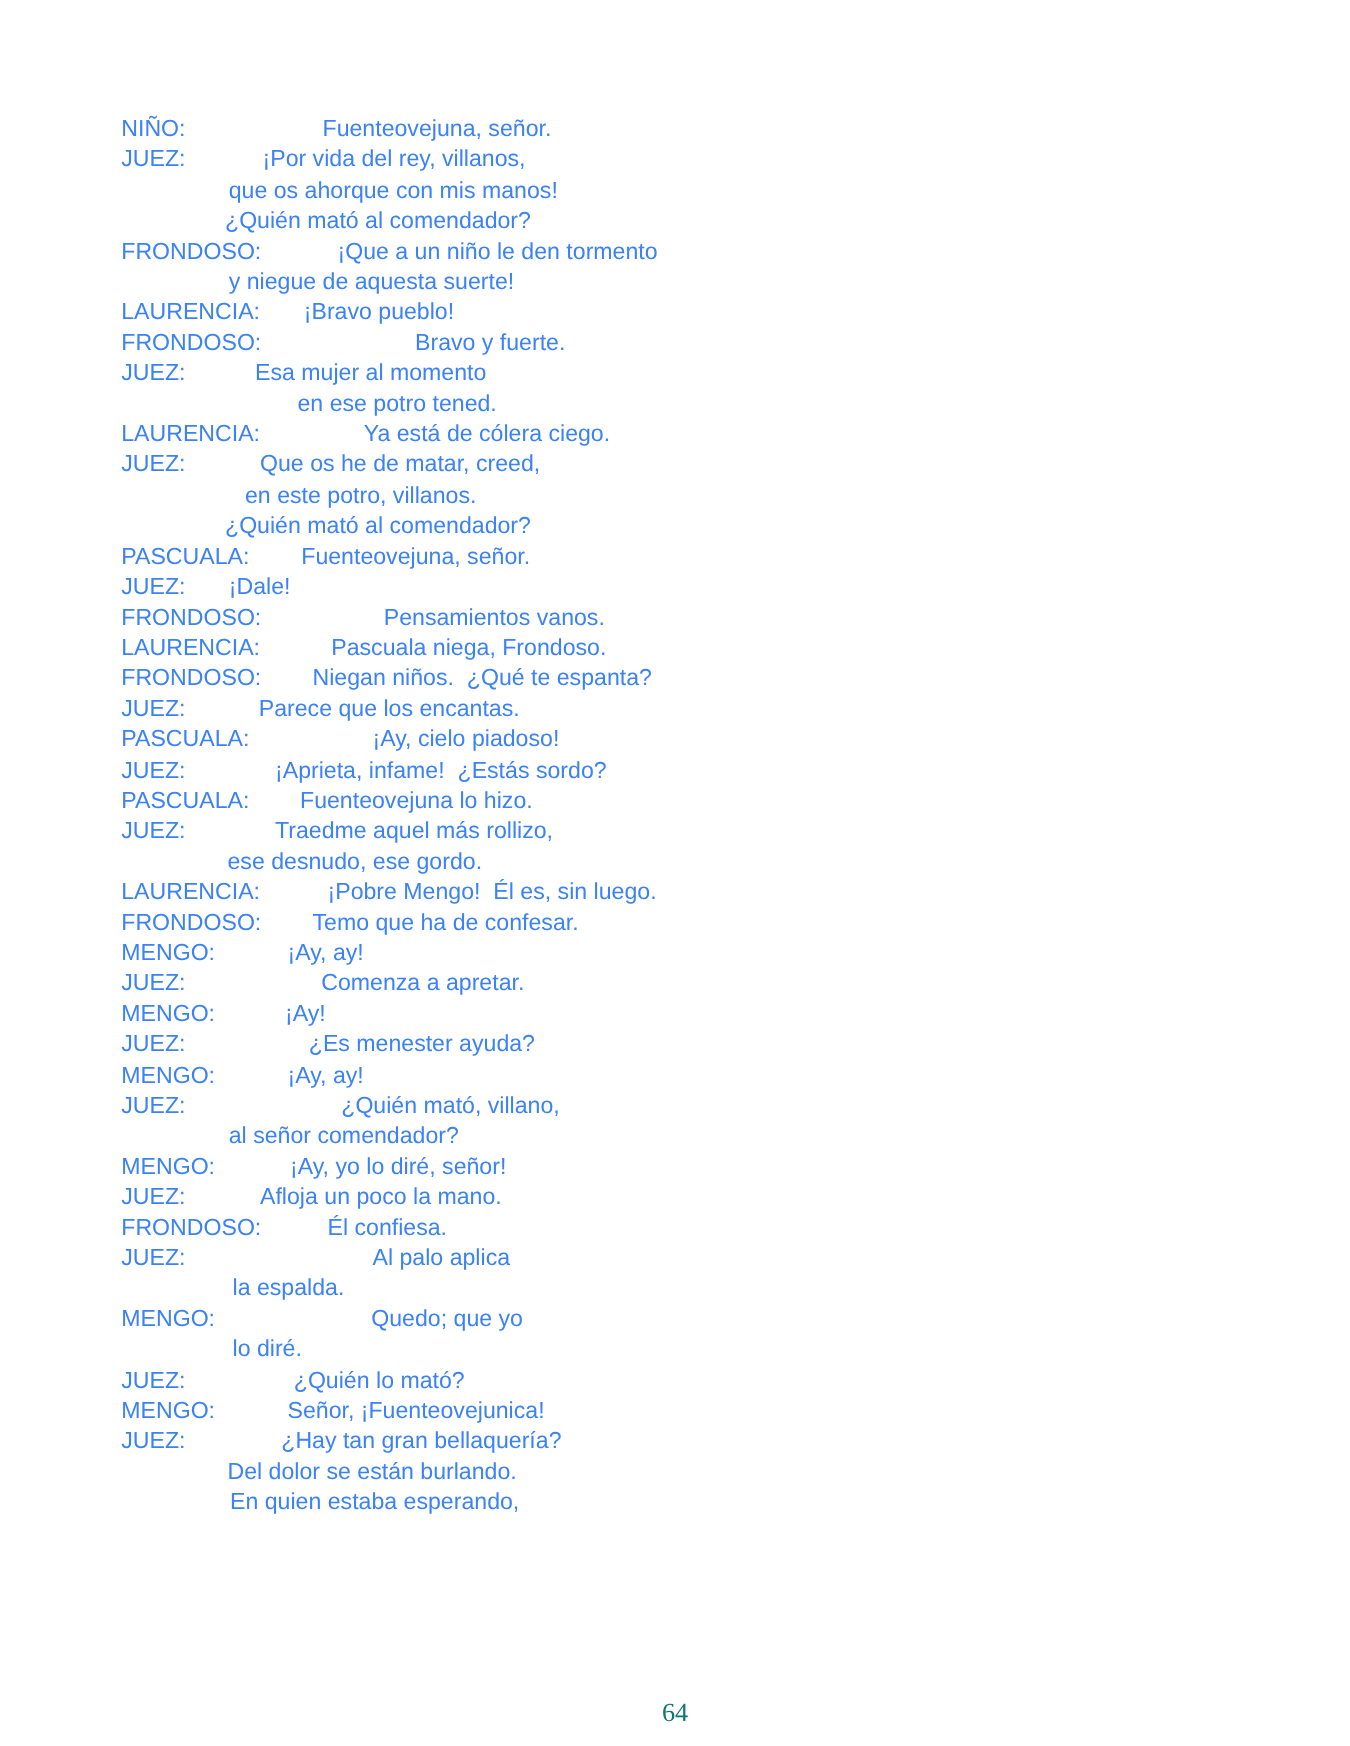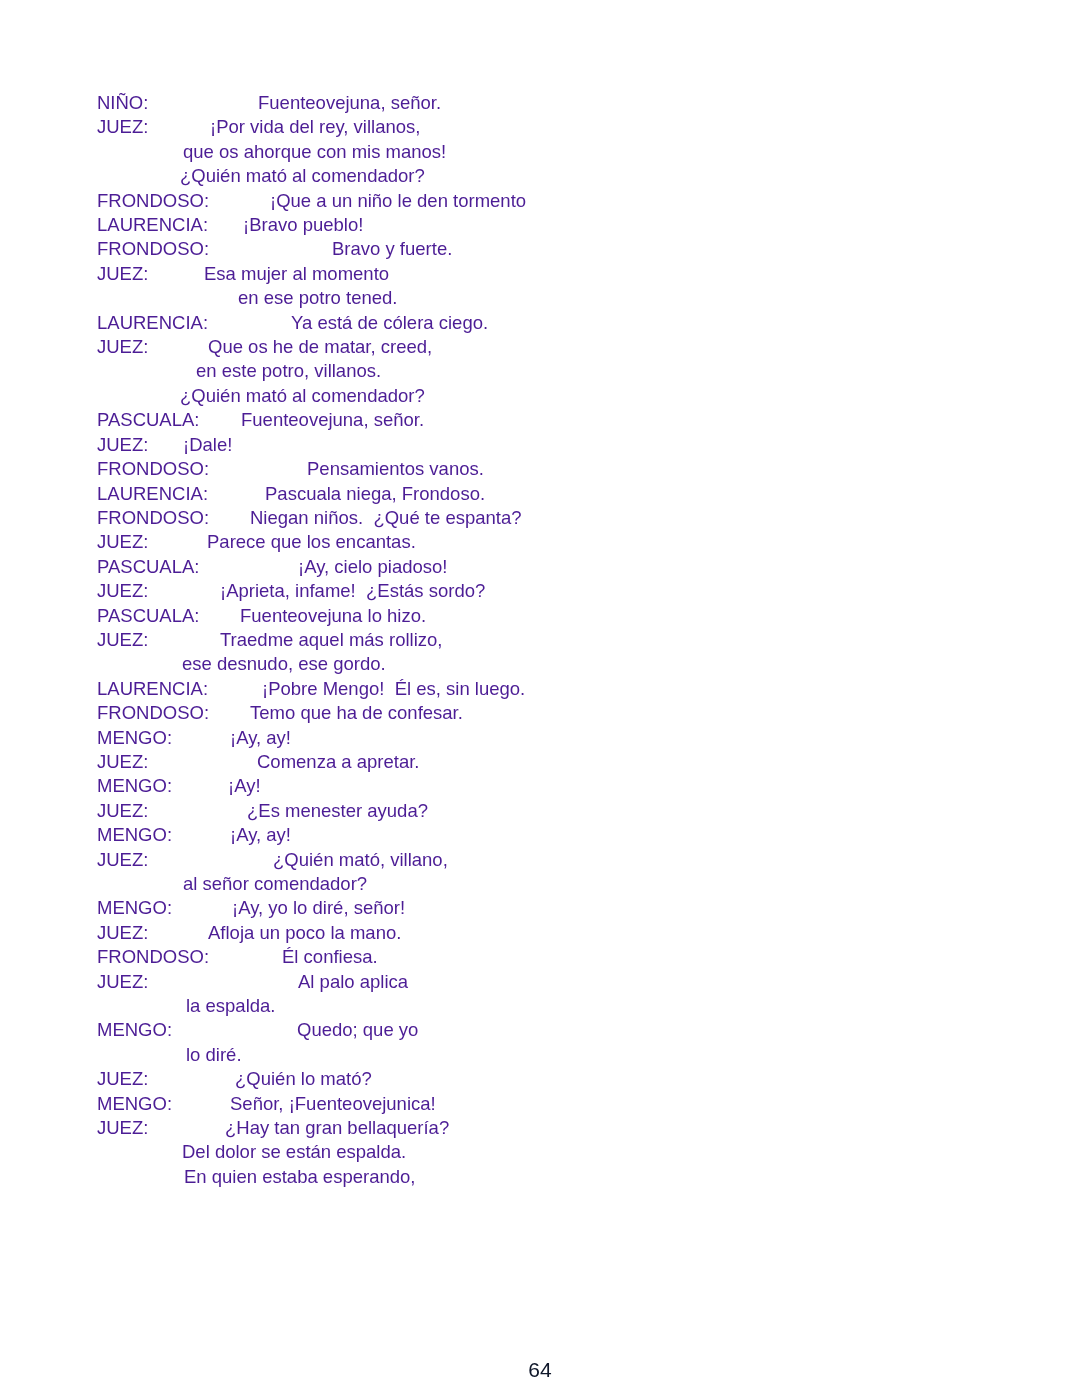--- a/index.html
+++ b/index.html
@@ -14,21 +14,21 @@
     background: #ffffff;
     overflow: hidden;
     font-family: "Liberation Sans", sans-serif;
   }
   .script {
     position: absolute;
     left: 97px;
     top: 92px;
     right: 10px;
     font-size: 18.5px;
-    color: #4c1d95;
+    color: #3b82f6;
   }
   .line {
     position: relative;
     height: 24.42px;
     white-space: pre;
   }
   .speaker {
     position: absolute;
     left: 0;
     top: 0;
@@ -38,35 +38,36 @@
     position: absolute;
     top: 0;
     white-space: pre;
   }
   .page-number {
     position: absolute;
     top: 1358px;
     left: 0;
     width: 100%;
     text-align: center;
-    font-family: Liberation Sans, sans-serif;
+    font-family: Liberation Serif, serif;
     font-size: 21px;
-    color: #0f172a;
+    color: #0f766e;
   }
 </style>
 </head>
 <body>
 
 <div class="page">
   <div class="script" id="script-block">
       <div class="line"><span class="speaker">NIÑO:</span><span class="speech" style="left: 161px;">Fuenteovejuna, señor.</span></div>
       <div class="line"><span class="speaker">JUEZ:</span><span class="speech" style="left: 113px;">¡Por vida del rey, villanos,</span></div>
       <div class="line"><span class="speech" style="left: 86px;">que os ahorque con mis manos!</span></div>
       <div class="line"><span class="speech" style="left: 83px;">¿Quién mató al comendador?</span></div>
       <div class="line"><span class="speaker">FRONDOSO:</span><span class="speech" style="left: 173px;">¡Que a un niño le den tormento</span></div>
+      <div class="line"><span class="speech" style="left: 86px;">y niegue de aquesta suerte!</span></div>
       <div class="line"><span class="speaker">LAURENCIA:</span><span class="speech" style="left: 146px;">¡Bravo pueblo!</span></div>
       <div class="line"><span class="speaker">FRONDOSO:</span><span class="speech" style="left: 235px;">Bravo y fuerte.</span></div>
       <div class="line"><span class="speaker">JUEZ:</span><span class="speech" style="left: 107px;">Esa mujer al momento</span></div>
       <div class="line"><span class="speech" style="left: 101px; margin-left: 40px;">en ese potro tened.</span></div>
       <div class="line"><span class="speaker">LAURENCIA:</span><span class="speech" style="left: 146px; margin-left: 48px;">Ya está de cólera ciego.</span></div>
       <div class="line"><span class="speaker">JUEZ:</span><span class="speech" style="left: 111px;">Que os he de matar, creed,</span></div>
       <div class="line"><span class="speech" style="left: 99px;">en este potro, villanos.</span></div>
       <div class="line"><span class="speech" style="left: 83px;">¿Quién mató al comendador?</span></div>
       <div class="line"><span class="speaker">PASCUALA:</span><span class="speech" style="left: 144px;">Fuenteovejuna, señor.</span></div>
       <div class="line"><span class="speaker">JUEZ:</span><span class="speech" style="left: 86px;">¡Dale!</span></div>
@@ -83,25 +84,25 @@
       <div class="line"><span class="speaker">FRONDOSO:</span><span class="speech" style="left: 153px;">Temo que ha de confesar.</span></div>
       <div class="line"><span class="speaker">MENGO:</span><span class="speech" style="left: 133px;">¡Ay, ay!</span></div>
       <div class="line"><span class="speaker">JUEZ:</span><span class="speech" style="left: 160px;">Comenza a apretar.</span></div>
       <div class="line"><span class="speaker">MENGO:</span><span class="speech" style="left: 131px;">¡Ay!</span></div>
       <div class="line"><span class="speaker">JUEZ:</span><span class="speech" style="left: 150px;">¿Es menester ayuda?</span></div>
       <div class="line"><span class="speaker">MENGO:</span><span class="speech" style="left: 133px;">¡Ay, ay!</span></div>
       <div class="line"><span class="speaker">JUEZ:</span><span class="speech" style="left: 176px;">¿Quién mató, villano,</span></div>
       <div class="line"><span class="speech" style="left: 86px;">al señor comendador?</span></div>
       <div class="line"><span class="speaker">MENGO:</span><span class="speech" style="left: 135px;">¡Ay, yo lo diré, señor!</span></div>
       <div class="line"><span class="speaker">JUEZ:</span><span class="speech" style="left: 111px;">Afloja un poco la mano.</span></div>
-      <div class="line"><span class="speaker">FRONDOSO:</span><span class="speech" style="left: 165px; margin-left: 20px;">Él confiesa.</span></div>
+      <div class="line"><span class="speaker">FRONDOSO:</span><span class="speech" style="left: 165px;">Él confiesa.</span></div>
       <div class="line"><span class="speaker">JUEZ:</span><span class="speech" style="left: 201px;">Al palo aplica</span></div>
       <div class="line"><span class="speech" style="left: 89px;">la espalda.</span></div>
       <div class="line"><span class="speaker">MENGO:</span><span class="speech" style="left: 200px;">Quedo; que yo</span></div>
       <div class="line"><span class="speech" style="left: 89px;">lo diré.</span></div>
       <div class="line"><span class="speaker">JUEZ:</span><span class="speech" style="left: 138px; text-align: center;">¿Quién lo mató?</span></div>
       <div class="line"><span class="speaker">MENGO:</span><span class="speech" style="left: 133px;">Señor, ¡Fuenteovejunica!</span></div>
       <div class="line"><span class="speaker">JUEZ:</span><span class="speech" style="left: 128px;">¿Hay tan gran bellaquería?</span></div>
-      <div class="line"><span class="speech" style="left: 85px;">Del dolor se están espalda.</span></div>
+      <div class="line"><span class="speech" style="left: 85px;">Del dolor se están burlando.</span></div>
       <div class="line"><span class="speech" style="left: 87px;">En quien estaba esperando,</span></div>
     </div>
   <div class="page-number">64</div>
 </div>
 
 </body></html>

